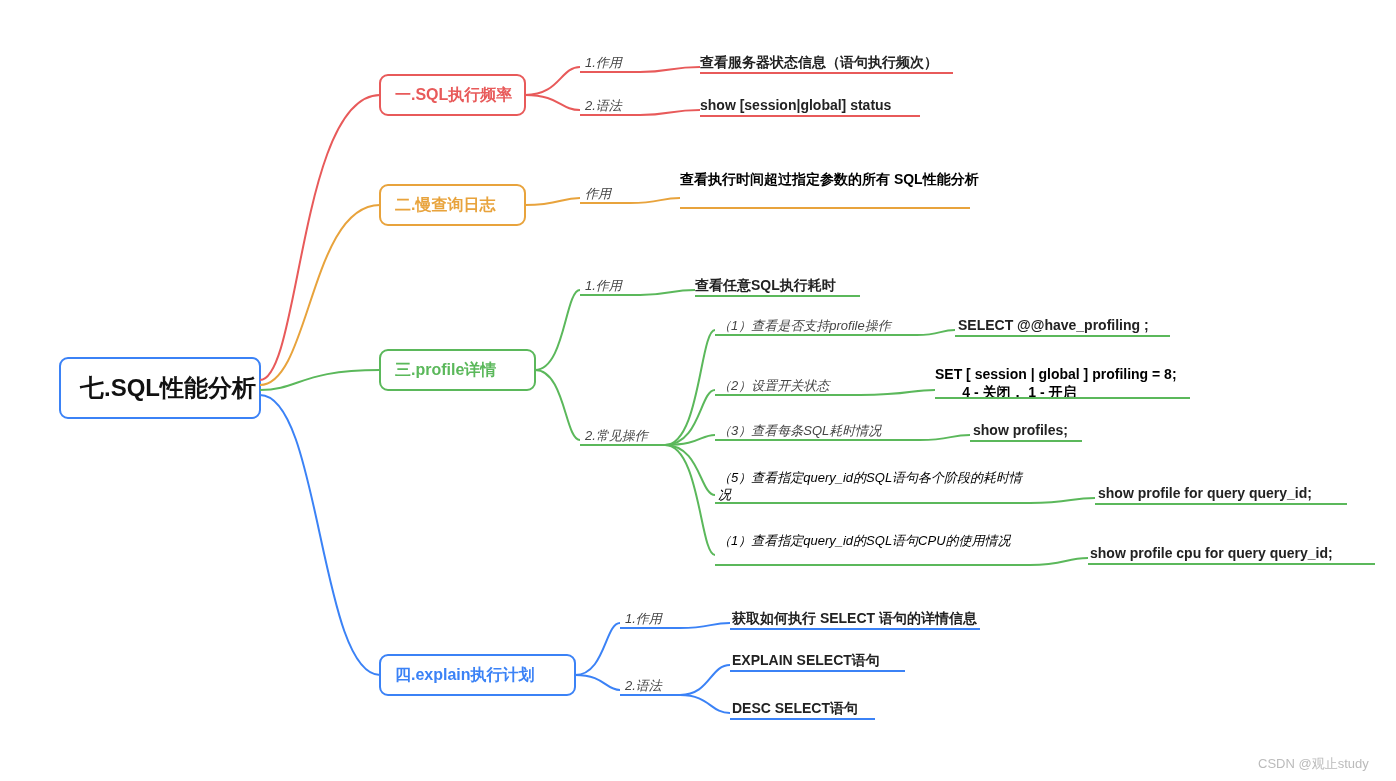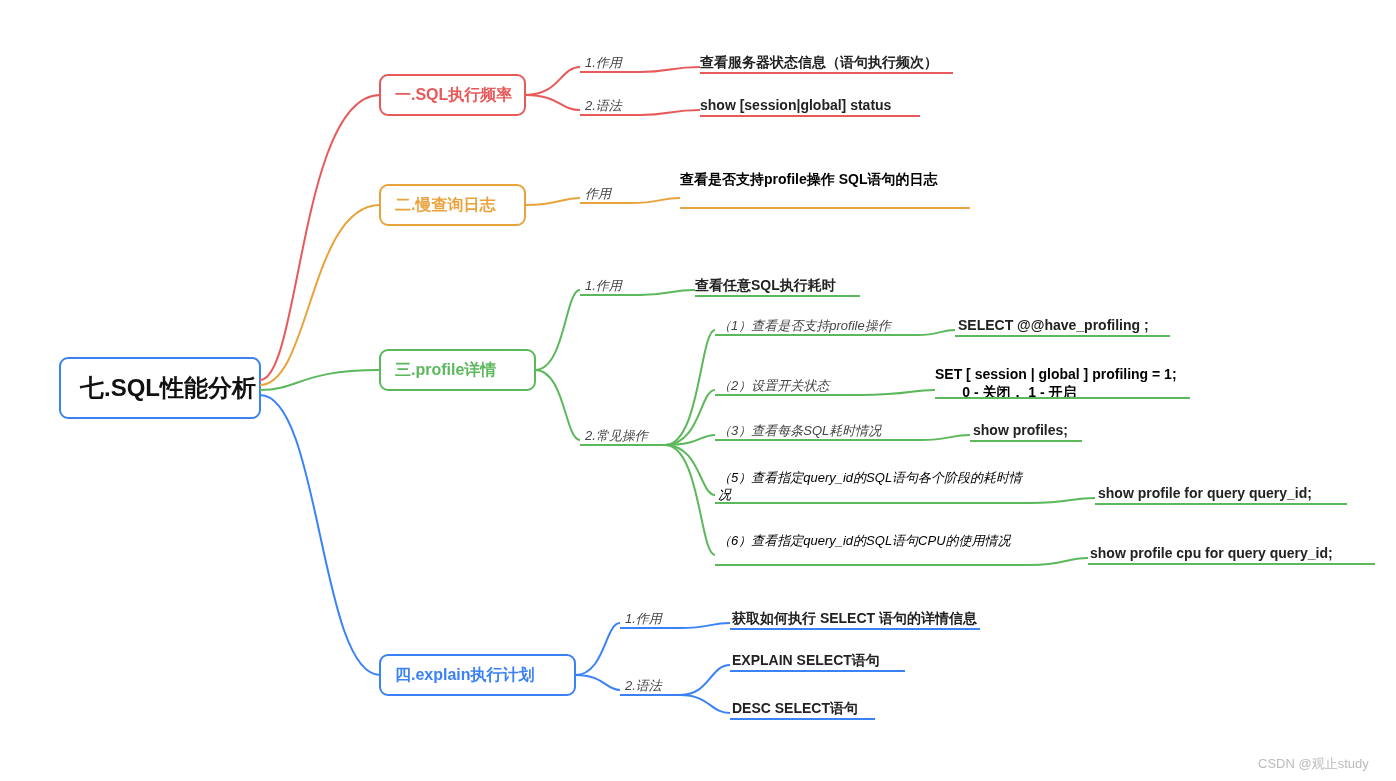--- a/index.html
+++ b/index.html
@@ -45,21 +45,21 @@
   <path d="M260 385 C 310 385, 310 205, 380 205" stroke="#e8a33c" stroke-width="2" fill="none"></path>
   <g>
     <rect class="branch-box" x="380" y="185" width="145" height="40" style="stroke:#e8a33c"></rect>
     <text class="branch-text" x="395" y="210" style="fill:#e8a33c">二.慢查询日志</text>
   </g>
   <path d="M525 205 C 560 205, 560 198, 580 198" stroke="#e8a33c" stroke-width="2" fill="none"></path>
   <text class="label-i" x="585" y="198">作用</text>
   <line x1="580" y1="203" x2="630" y2="203" stroke="#e8a33c" stroke-width="2"></line>
   <path d="M630 203 C 660 203, 660 198, 680 198" stroke="#e8a33c" stroke-width="2" fill="none"></path>
   <foreignObject x="680" y="170" width="300" height="40">
-    <div xmlns="http://www.w3.org/1999/xhtml" class="leaf-b" style="font-weight:700;font-size:14px;line-height:1.3">查看是否支持profile操作 SQL语句的日志</div>
+    <div xmlns="http://www.w3.org/1999/xhtml" class="leaf-b" style="font-weight:700;font-size:14px;line-height:1.3">查看执行时间超过指定参数的所有 SQL性能分析</div>
   </foreignObject>
   <line x1="680" y1="208" x2="970" y2="208" stroke="#e8a33c" stroke-width="2"></line>
 
   <path d="M260 390 C 300 390, 300 370, 380 370" stroke="#5bb85b" stroke-width="2" fill="none"></path>
   <g>
     <rect class="branch-box" x="380" y="350" width="155" height="40" style="stroke:#5bb85b"></rect>
     <text class="branch-text" x="395" y="375" style="fill:#5bb85b">三.profile详情</text>
   </g>
 
   <path d="M535 370 C 565 370, 565 290, 580 290" stroke="#5bb85b" stroke-width="2" fill="none"></path>
@@ -79,23 +79,23 @@
   <path d="M917 335 C 940 335, 940 330, 955 330" stroke="#5bb85b" stroke-width="2" fill="none"></path>
   <text class="leaf-b" x="958" y="330">SELECT  @@have_profiling ;</text>
   <line x1="955" y1="336" x2="1170" y2="336" stroke="#5bb85b" stroke-width="2"></line>
 
   <path d="M665 445 C 700 445, 700 390, 715 390" stroke="#5bb85b" stroke-width="2" fill="none"></path>
   <text class="label-i" x="718" y="390">（2）设置开关状态</text>
   <line x1="715" y1="395" x2="860" y2="395" stroke="#5bb85b" stroke-width="2"></line>
   <path d="M860 395 C 910 395, 910 390, 935 390" stroke="#5bb85b" stroke-width="2" fill="none"></path>
   <foreignObject x="935" y="365" width="260" height="36">
     <div xmlns="http://www.w3.org/1999/xhtml" style="font-size:14px;font-weight:700;line-height:1.3">
-      <span>SET [ session | global ]  profiling = 1;</span>
+      <span>SET [ session | global ]  profiling = 8;</span>
       &nbsp;&nbsp;&nbsp;&nbsp;&nbsp;&nbsp;
-      <span>0 - 关闭， 1 - 开启</span>
+      <span>4 - 关闭， 1 - 开启</span>
     </div>
   </foreignObject>
   <line x1="935" y1="398" x2="1190" y2="398" stroke="#5bb85b" stroke-width="2"></line>
 
   <path d="M665 445 C 700 445, 700 435, 715 435" stroke="#5bb85b" stroke-width="2" fill="none"></path>
   <text class="label-i" x="718" y="435">（3）查看每条SQL耗时情况</text>
   <line x1="715" y1="440" x2="920" y2="440" stroke="#5bb85b" stroke-width="2"></line>
   <path d="M920 440 C 950 440, 950 435, 970 435" stroke="#5bb85b" stroke-width="2" fill="none"></path>
   <text class="leaf-b" x="973" y="435">show profiles;</text>
   <line x1="970" y1="441" x2="1082" y2="441" stroke="#5bb85b" stroke-width="2"></line>
@@ -104,21 +104,21 @@
   <foreignObject x="718" y="470" width="310" height="36">
     <div xmlns="http://www.w3.org/1999/xhtml" class="label-i" style="font-style:italic;font-size:13px;line-height:1.3">（5）查看指定query_id的SQL语句各个阶段的耗时情况</div>
   </foreignObject>
   <line x1="715" y1="503" x2="1030" y2="503" stroke="#5bb85b" stroke-width="2"></line>
   <path d="M1030 503 C 1070 503, 1070 498, 1095 498" stroke="#5bb85b" stroke-width="2" fill="none"></path>
   <text class="leaf-b" x="1098" y="498">show profile for query query_id;</text>
   <line x1="1095" y1="504" x2="1347" y2="504" stroke="#5bb85b" stroke-width="2"></line>
 
   <path d="M665 445 C 700 445, 700 555, 715 555" stroke="#5bb85b" stroke-width="2" fill="none"></path>
   <foreignObject x="718" y="533" width="310" height="36">
-    <div xmlns="http://www.w3.org/1999/xhtml" class="label-i" style="font-style:italic;font-size:13px;line-height:1.3">（6）查看指定query_id的SQL语句CPU的使用情况</div>
+    <div xmlns="http://www.w3.org/1999/xhtml" class="label-i" style="font-style:italic;font-size:13px;line-height:1.3">（1）查看指定query_id的SQL语句CPU的使用情况</div>
   </foreignObject>
   <line x1="715" y1="565" x2="1030" y2="565" stroke="#5bb85b" stroke-width="2"></line>
   <path d="M1030 565 C 1065 565, 1065 558, 1088 558" stroke="#5bb85b" stroke-width="2" fill="none"></path>
   <text class="leaf-b" x="1090" y="558">show profile cpu for query query_id;</text>
   <line x1="1088" y1="564" x2="1375" y2="564" stroke="#5bb85b" stroke-width="2"></line>
 
   <path d="M260 395 C 320 395, 320 675, 380 675" stroke="#3b82f6" stroke-width="2" fill="none"></path>
   <g>
     <rect class="branch-box" x="380" y="655" width="195" height="40" style="stroke:#3b82f6"></rect>
     <text class="branch-text" x="395" y="680" style="fill:#3b82f6">四.explain执行计划</text>

